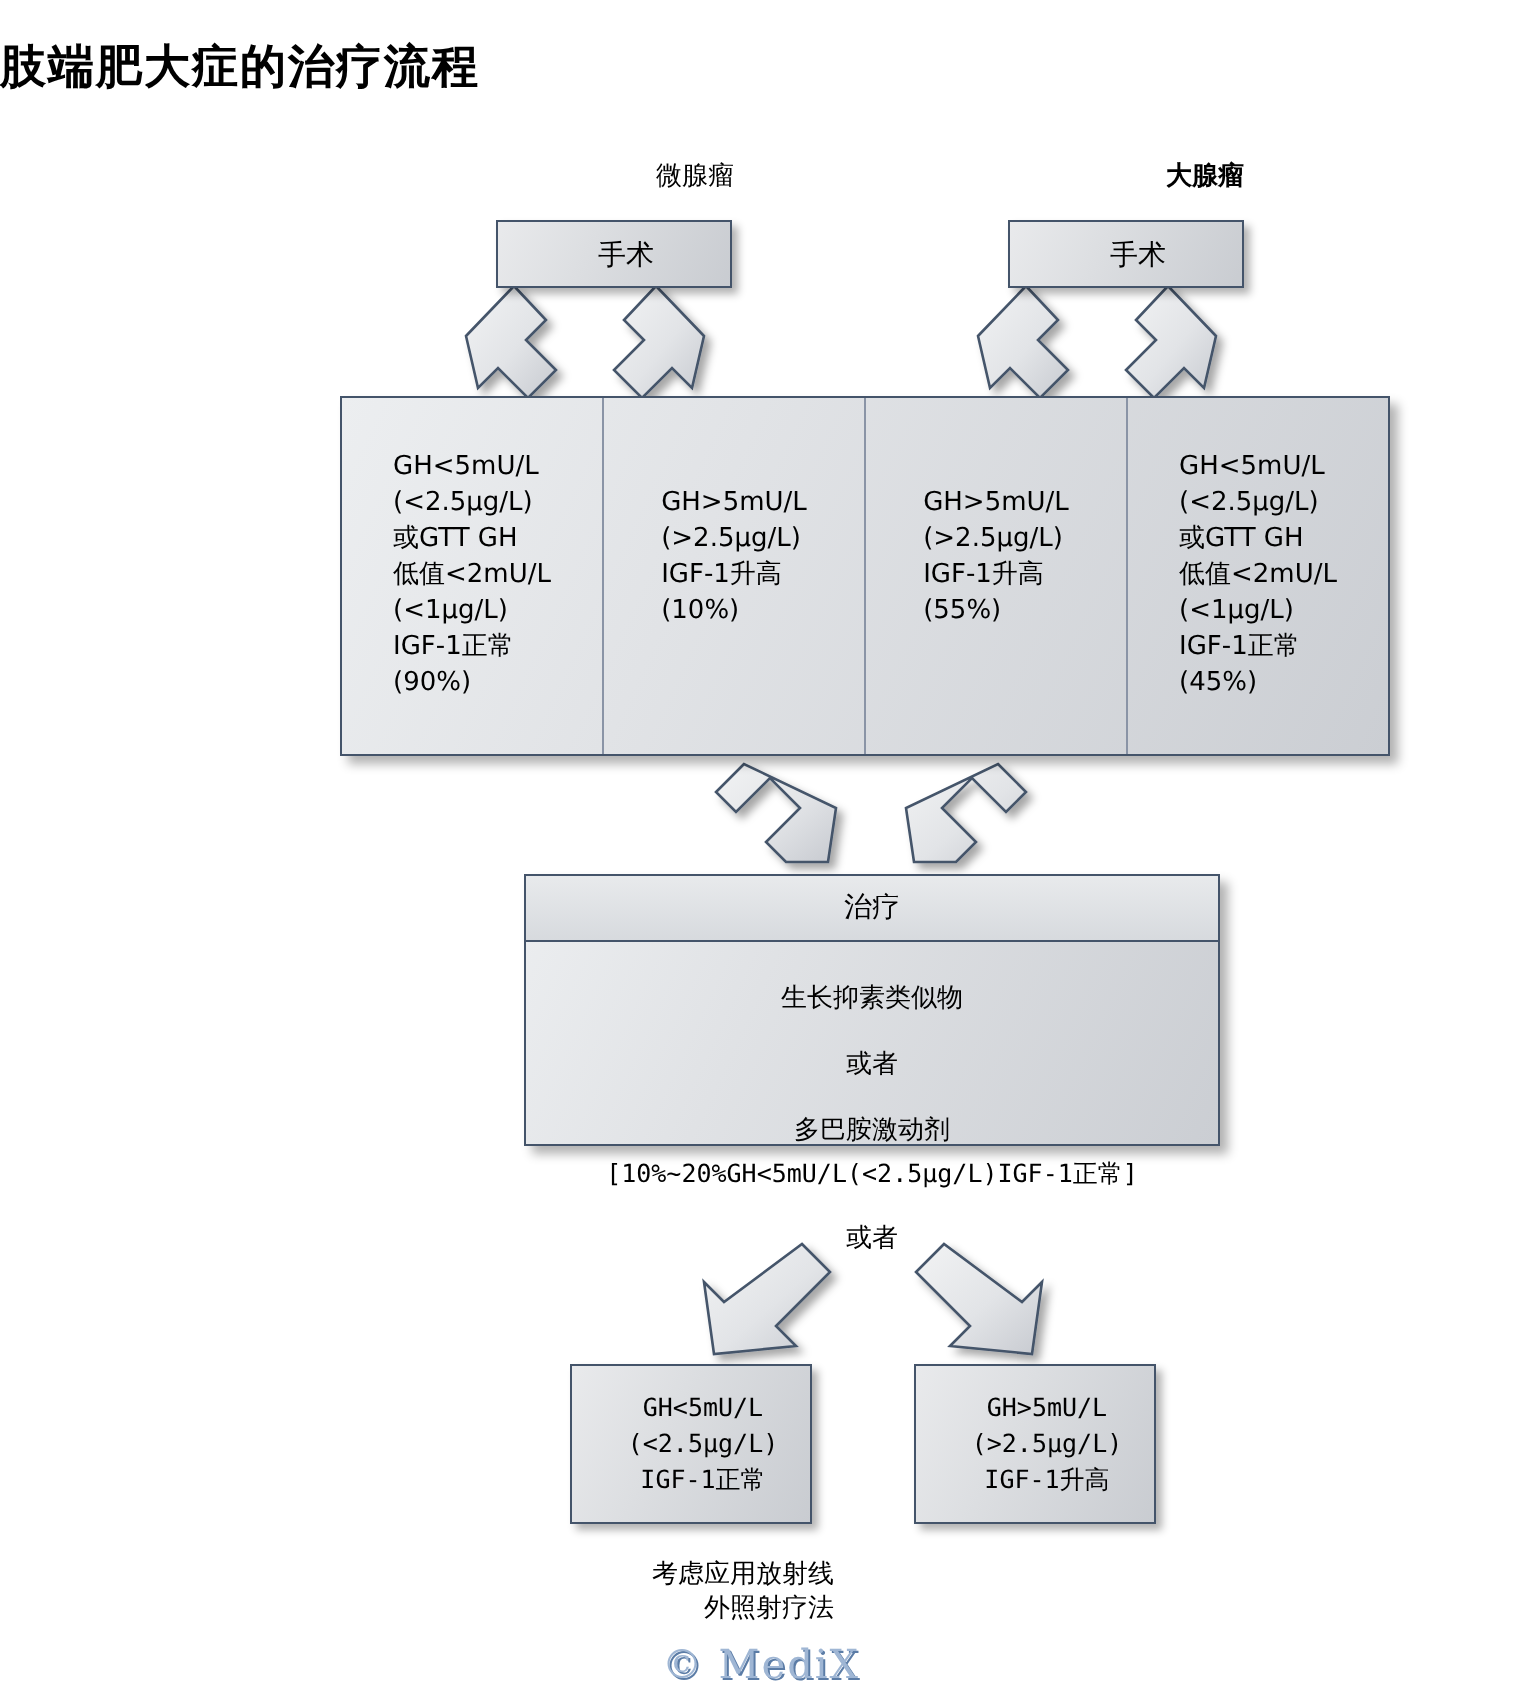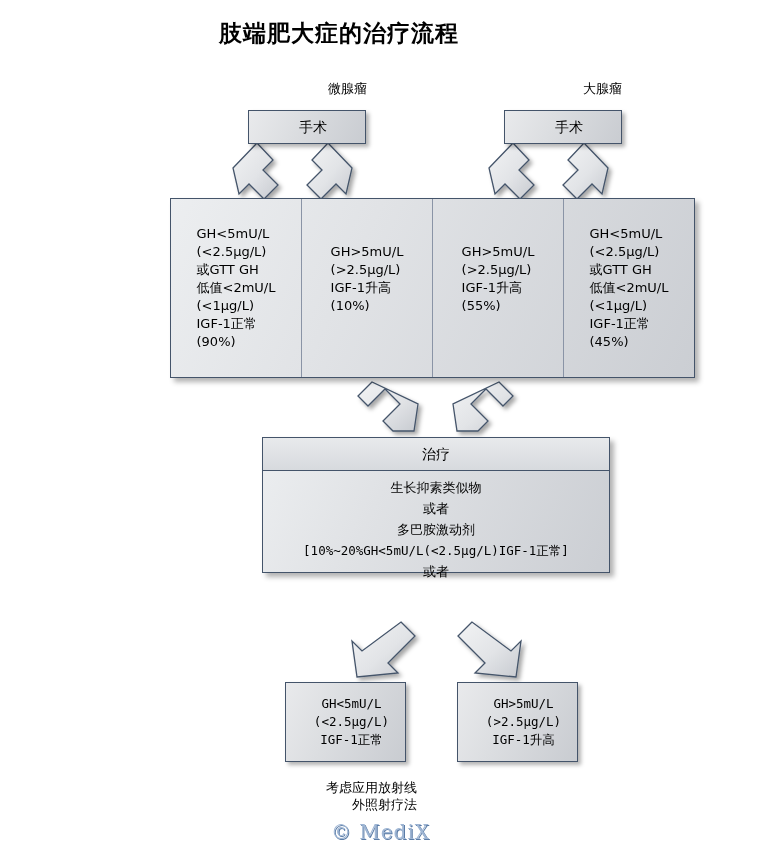--- a/index.html
+++ b/index.html
@@ -8,21 +8,20 @@
     background:#ffffff;
     font-family:"Liberation Sans","DejaVu Sans",sans-serif;
     position:relative;
     overflow:hidden;
   }
   .canvas{position:absolute;left:0;top:0;width:761px;height:849px;}
 
   
   .title{
     position:absolute;left:0;top:18px;width:678px;
-    text-align:center;
     font-family:"DejaVu Serif","Liberation Serif",serif;
     font-weight:bold;
     font-size:23px;
     color:#000000;
     letter-spacing:1px;
   }
 
   
   .caption{
     position:absolute;
@@ -89,21 +88,21 @@
     font-size:14px;color:#000;
     border-bottom:1px solid #44546a;
     background:linear-gradient(180deg,#e8eaec 0%,#d7dade 100%);
     font-family:"DejaVu Sans","Liberation Sans",sans-serif;
   }
   .treat-body{
     padding-top:6px;text-align:center;
     font-family:"DejaVu Sans Mono","Liberation Mono",monospace;
     font-size:12.5px;line-height:21px;color:#000;
   }
-  .treat-body .cn{font-family:"DejaVu Sans","Liberation Sans",sans-serif;font-size:13px;}
+  .treat-body .cn{font-family:"DejaVu Sans","Liberation Sans",sans-serif;font-size:13px;margin-top:12px;}
 
   
   .result{
     font-family:"DejaVu Sans Mono","Liberation Mono",monospace;
     font-size:12.5px;line-height:21px;
   }
 
   
   .arrows{position:absolute;left:0;top:0;width:761px;height:849px;pointer-events:none;}
 
@@ -163,21 +162,21 @@
     <g filter="url(#ashadow)">
       <polygon points="401,622 415,636 405,646 388,663 398,673 357,677 352,641 362,651" fill="url(#agrad)" stroke="#44546a" stroke-width="1.3"></polygon>
     </g>
 
     <g filter="url(#ashadow)">
       <polygon points="472,622 458,636 468,646 485,663 475,673 516,677 521,641 511,651" fill="url(#agrad)" stroke="#44546a" stroke-width="1.3"></polygon>
     </g>
   </svg>
 
   <div class="caption" style="left:247px;top:80px;width:120px;">微腺瘤</div>
-  <div class="caption" style="left:502px;top:80px;width:120px;">大腺瘤</div>
+  <div class="caption" style="left:502px;top:80px;width:120px;font-weight:bold;">大腺瘤</div>
 
   <div class="box box-center surgery" style="left:248px;top:110px;width:118px;height:34px;">
     <span class="txt">手术</span>
   </div>
   <div class="box box-center surgery" style="left:504px;top:110px;width:118px;height:34px;">
     <span class="txt">手术</span>
   </div>
 
   <div class="band">
     <div class="cell c1">

